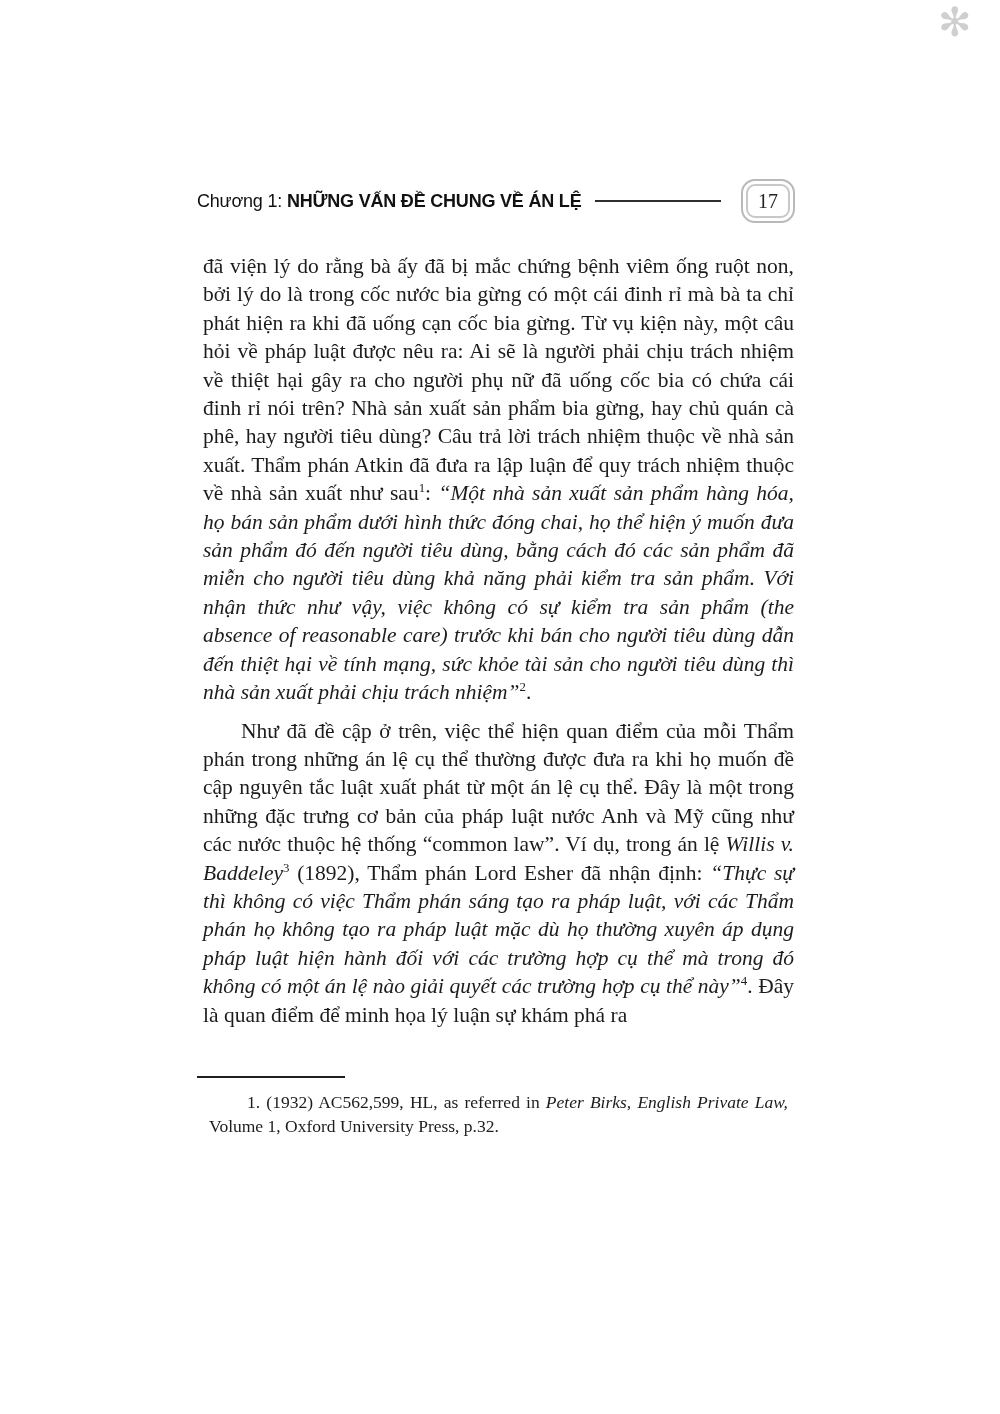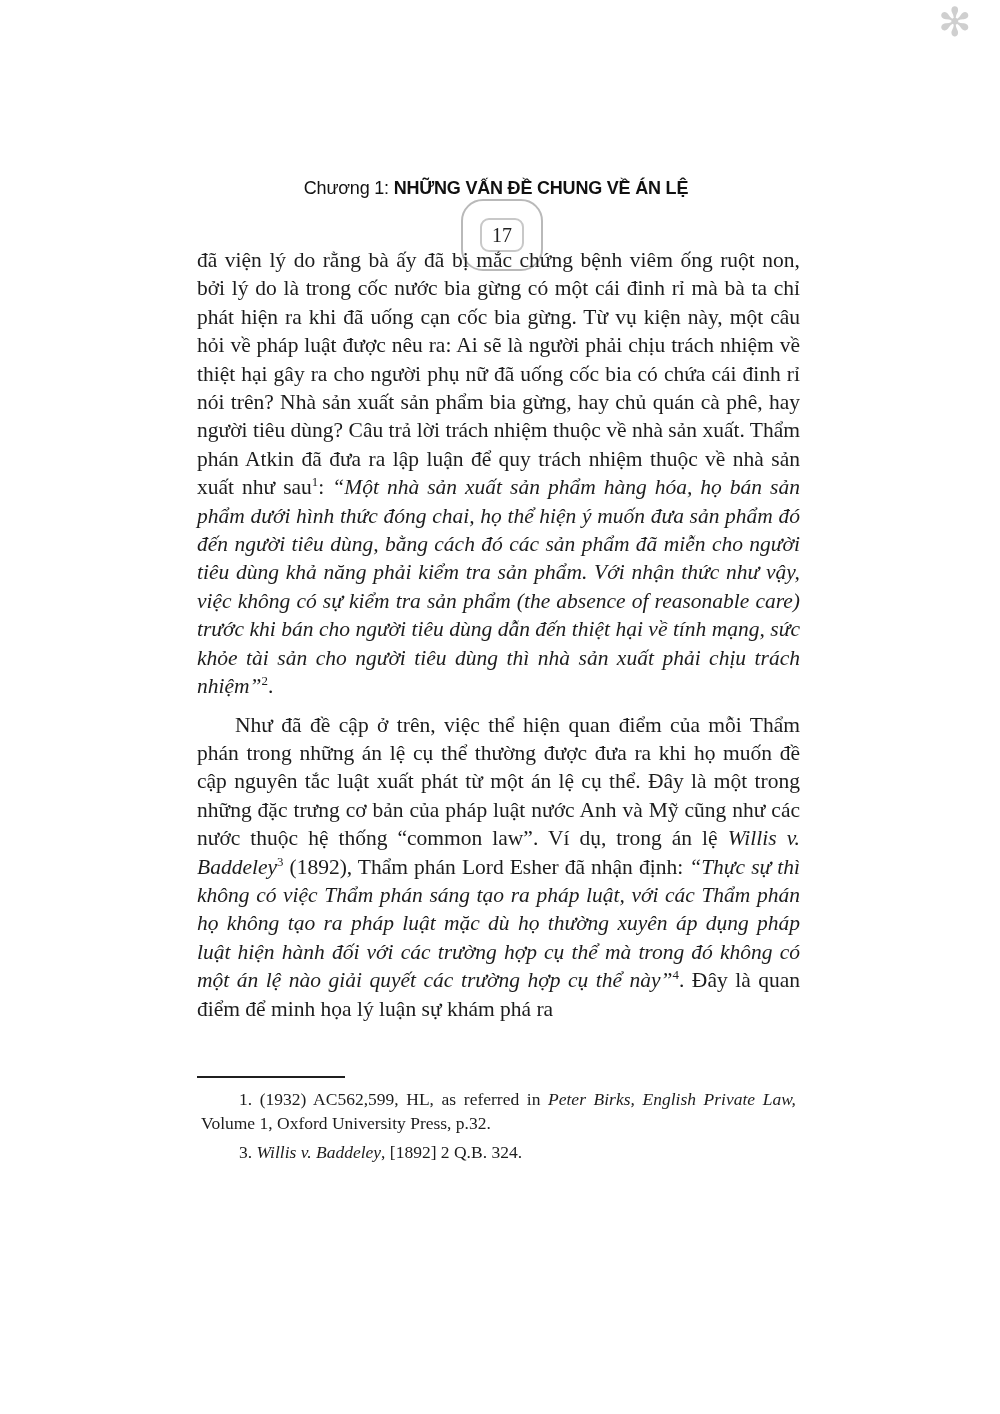--- a/index.html
+++ b/index.html
@@ -27,40 +27,39 @@
 
   
   .header {
     position: absolute;
     left: 197px;
     top: 178px;
     width: 598px;
     height: 46px;
     display: flex;
     align-items: center;
-    flex-direction: column;
   }
   .chapter {
     font-family: "Liberation Sans", "DejaVu Sans", sans-serif;
     font-size: 18px;
     letter-spacing: -0.2px;
     white-space: nowrap;
     color: #111;
   }
   .chapter .title-bold { font-weight: bold; }
   .header-rule {
     flex: 1;
     height: 2px;
     background: #2e2e2e;
     margin: 0 8px 0 14px;
   }
   .pagebox-outer {
     border: 2px solid #b9b9b9;
-    border-radius: 22px;
-    padding: 17px;
+    border-radius: 14px;
+    padding: 3px;
     background: #fff;
     margin-left: 12px;
   }
   .pagebox-inner {
     border: 2px solid #c8c8c8;
     border-radius: 9px;
     width: 40px;
     height: 30px;
     display: flex;
     align-items: center;
@@ -76,21 +75,21 @@
     position: absolute;
     left: 197px;
     top: 246px;
     width: 603px;
     font-family: "Liberation Serif", "DejaVu Serif", serif;
     font-size: 21.5px;
     line-height: 28.4px;
     text-align: justify;
     color: #1c1c1c;
   }
-  .body-text p { margin: 0; }
+  .body-text p { margin: 6px; }
   .body-text p + p { margin-top: 10px; text-indent: 38px; }
   .body-text sup, .footnotes sup {
     font-size: 0.6em;
     line-height: 0;
     vertical-align: super;
   }
   .it { font-style: italic; }
 
   
   .footnotes {
@@ -103,21 +102,21 @@
     line-height: 24.4px;
     text-align: justify;
     color: #1c1c1c;
   }
   .fn-divider {
     width: 148px;
     height: 2px;
     background: #1f1f1f;
     margin-bottom: 9px;
   }
-  .footnotes p { margin: 4px; text-indent: 38px; }
+  .footnotes p { margin: 12px; text-indent: 38px; }
 </style>
 </head>
 <body>
 
 <div class="page">
 
   <span class="decor-flower">✻</span>
 
   <div class="header">
     <span class="chapter">
@@ -131,17 +130,16 @@
 
   <div class="body-text">
       <p><span>đã viện lý do rằng bà ấy đã bị mắc chứng bệnh viêm ống ruột non, bởi lý do là trong cốc nước bia gừng có một cái đinh rỉ mà bà ta chỉ phát hiện ra khi đã uống cạn cốc bia gừng. Từ vụ kiện này, một câu hỏi về pháp luật được nêu ra: Ai sẽ là người phải chịu trách nhiệm về thiệt hại gây ra cho người phụ nữ đã uống cốc bia có chứa cái đinh rỉ nói trên? Nhà sản xuất sản phẩm bia gừng, hay chủ quán cà phê, hay người tiêu dùng? Câu trả lời trách nhiệm thuộc về nhà sản xuất. Thẩm phán Atkin đã đưa ra lập luận để quy trách nhiệm thuộc về nhà sản xuất như sau</span><sup>1</sup><span>: </span><span class="it">“Một nhà sản xuất sản phẩm hàng hóa, họ bán sản phẩm dưới hình thức đóng chai, họ thể hiện ý muốn đưa sản phẩm đó đến người tiêu dùng, bằng cách đó các sản phẩm đã miễn cho người tiêu dùng khả năng phải kiểm tra sản phẩm. Với nhận thức như vậy, việc không có sự kiểm tra sản phẩm (the absence of reasonable care) trước khi bán cho người tiêu dùng dẫn đến thiệt hại về tính mạng, sức khỏe tài sản cho người tiêu dùng thì nhà sản xuất phải chịu trách nhiệm”</span><sup>2</sup><span>.</span></p>
       <p><span>Như đã đề cập ở trên, việc thể hiện quan điểm của mỗi Thẩm phán trong những án lệ cụ thể thường được đưa ra khi họ muốn đề cập nguyên tắc luật xuất phát từ một án lệ cụ thể. Đây là một trong những đặc trưng cơ bản của pháp luật nước Anh và Mỹ cũng như các nước thuộc hệ thống “common law”. Ví dụ, trong án lệ </span><span class="it">Willis v. Baddeley</span><sup>3</sup><span> (1892), Thẩm phán Lord Esher đã nhận định: </span><span class="it">“Thực sự thì không có việc Thẩm phán sáng tạo ra pháp luật, với các Thẩm phán họ không tạo ra pháp luật mặc dù họ thường xuyên áp dụng pháp luật hiện hành đối với các trường hợp cụ thể mà trong đó không có một án lệ nào giải quyết các trường hợp cụ thể này”</span><sup>4</sup><span>. Đây là quan điểm để minh họa lý luận sự khám phá ra</span></p>
     </div>
 
   <div class="footnotes">
     <div class="fn-divider"></div>
     <div>
         <p><span>1. (1932) AC562,599, HL, as referred in </span><span class="it">Peter Birks, English Private Law,</span><span> Volume 1, Oxford University Press, p.32.</span></p>
-        <p><span>3. </span><span class="it">Willis v. Baddeley</span><span>, [1892] 2 Q.B. 324.</span></p>
       </div>
   </div>
 
 </div>
 
 </body></html>

